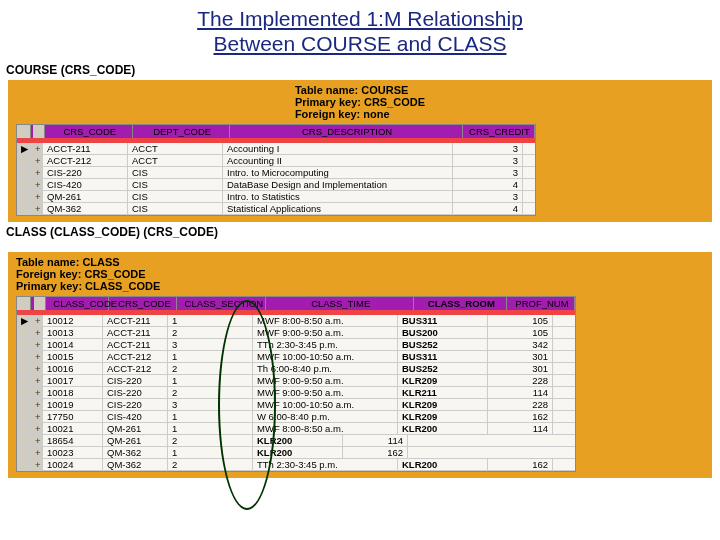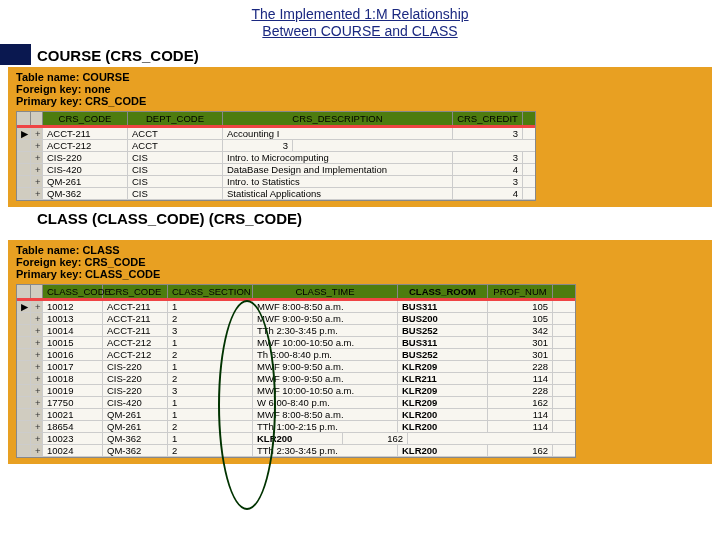--- a/index.html
+++ b/index.html
@@ -6,65 +6,65 @@
   body {
     width: 720px;
     height: 540px;
     background: linear-gradient(to bottom, #0a1850 0%, #0a1850 12%, #ffffff 12%, #ffffff 100%);
     font-family: Arial, sans-serif;
     overflow: hidden;
     position: relative;
   }
   .title {
     color: #1a2880;
-    font-size: 14px;
+    font-size: 21px;
     text-align: center;
     padding-top: 6px;
     line-height: 1.2;
     background: #fff;
     text-decoration: underline;
     text-decoration-color: #1a2880;
   }
   .title-wrap {
     background: #fff;
     width: 100%;
     padding-bottom: 4px;
   }
   .section-label {
     font-weight: bold;
-    font-size: 15px;
+    font-size: 12px;
     padding: 3px 6px;
     background: #fff;
-    margin-left: 31px;
   }
   .db-panel {
     background: #e8a022;
     margin: 0 8px;
     padding: 4px 8px 6px 8px;
   }
   .meta-row {
     display: flex;
-    justify-content: space-between;
+    justify-content: center;
     font-size: 11px;
     font-weight: bold;
   }
   .meta-left { color: #000; }
   .meta-right { color: #000; }
   .meta-line { font-size: 11px; font-weight: bold; }
   .tbl {
     background: #d8d4c8;
     border: 1px solid #888;
     margin-top: 4px;
     font-size: 10px;
     width: 100%;
   }
   .tbl-head {
     display: flex;
-    background: #4d7c0f;
-    border-bottom: 3px solid #ef4444;
+    background: #a21caf;
+    border-bottom: 5px solid #ef4444;
+    justify-content: space-between;
   }
   .tbl-head > div {
     border-right: 1px solid #888;
     padding: 1px 4px;
     text-align: center;
     font-size: 9.5px;
   }
   .tbl-row {
     display: flex;
     background: #f8f6f0;
@@ -125,22 +125,22 @@
     <span>Between COURSE and CLASS</span>
   </div>
 </div>
 
 <div class="section-label">COURSE (CRS_CODE)</div>
 
 <div class="db-panel">
   <div class="meta-row">
     <div class="meta-left">
       <div class="meta-line">Table name: COURSE</div>
+      <div class="meta-line">Primary key: CRS_CODE</div>
       <div class="meta-line">Foreign key: none</div>
-      <div class="meta-line">Primary key: CRS_CODE</div>
     </div>
   </div>
   <div class="tbl" style="width:520px">
     <div class="tbl-head">
       <div class="rowhead"></div>
       <div class="expand"></div>
       <div class="c-crs">CRS_CODE</div>
       <div class="c-dept">DEPT_CODE</div>
       <div class="c-desc">CRS_DESCRIPTION</div>
       <div class="c-cred">CRS_CREDIT</div>
@@ -152,20 +152,21 @@
           <div class="c-crs">ACCT-211</div>
           <div class="c-dept">ACCT</div>
           <div class="c-desc">Accounting I</div>
           <div class="c-cred num-r">3</div>
         </div>
         <div class="tbl-row">
           <div class="rowhead"></div>
           <div class="expand">+</div>
           <div class="c-crs">ACCT-212</div>
           <div class="c-dept">ACCT</div>
+          <div class="c-desc">Accounting II</div>
           <div class="c-cred num-r">3</div>
         </div>
         <div class="tbl-row">
           <div class="rowhead"></div>
           <div class="expand">+</div>
           <div class="c-crs">CIS-220</div>
           <div class="c-dept">CIS</div>
           <div class="c-desc">Intro. to Microcomputing</div>
           <div class="c-cred num-r">3</div>
         </div>
@@ -314,21 +315,20 @@
           <div class="l-time">MWF 8:00-8:50 a.m.</div>
           <div class="l-room">KLR200</div>
           <div class="l-prof num-r">114</div>
         </div>
         <div class="tbl-row">
           <div class="rowhead"></div>
           <div class="expand">+</div>
           <div class="l-code">18654</div>
           <div class="l-crs">QM-261</div>
           <div class="l-sec">2</div>
-          <div class="l-time">TTh 1:00-2:15 p.m.</div>
           <div class="l-room">KLR200</div>
           <div class="l-prof num-r">114</div>
         </div>
         <div class="tbl-row">
           <div class="rowhead"></div>
           <div class="expand">+</div>
           <div class="l-code">10023</div>
           <div class="l-crs">QM-362</div>
           <div class="l-sec">1</div>
           <div class="l-room">KLR200</div>

